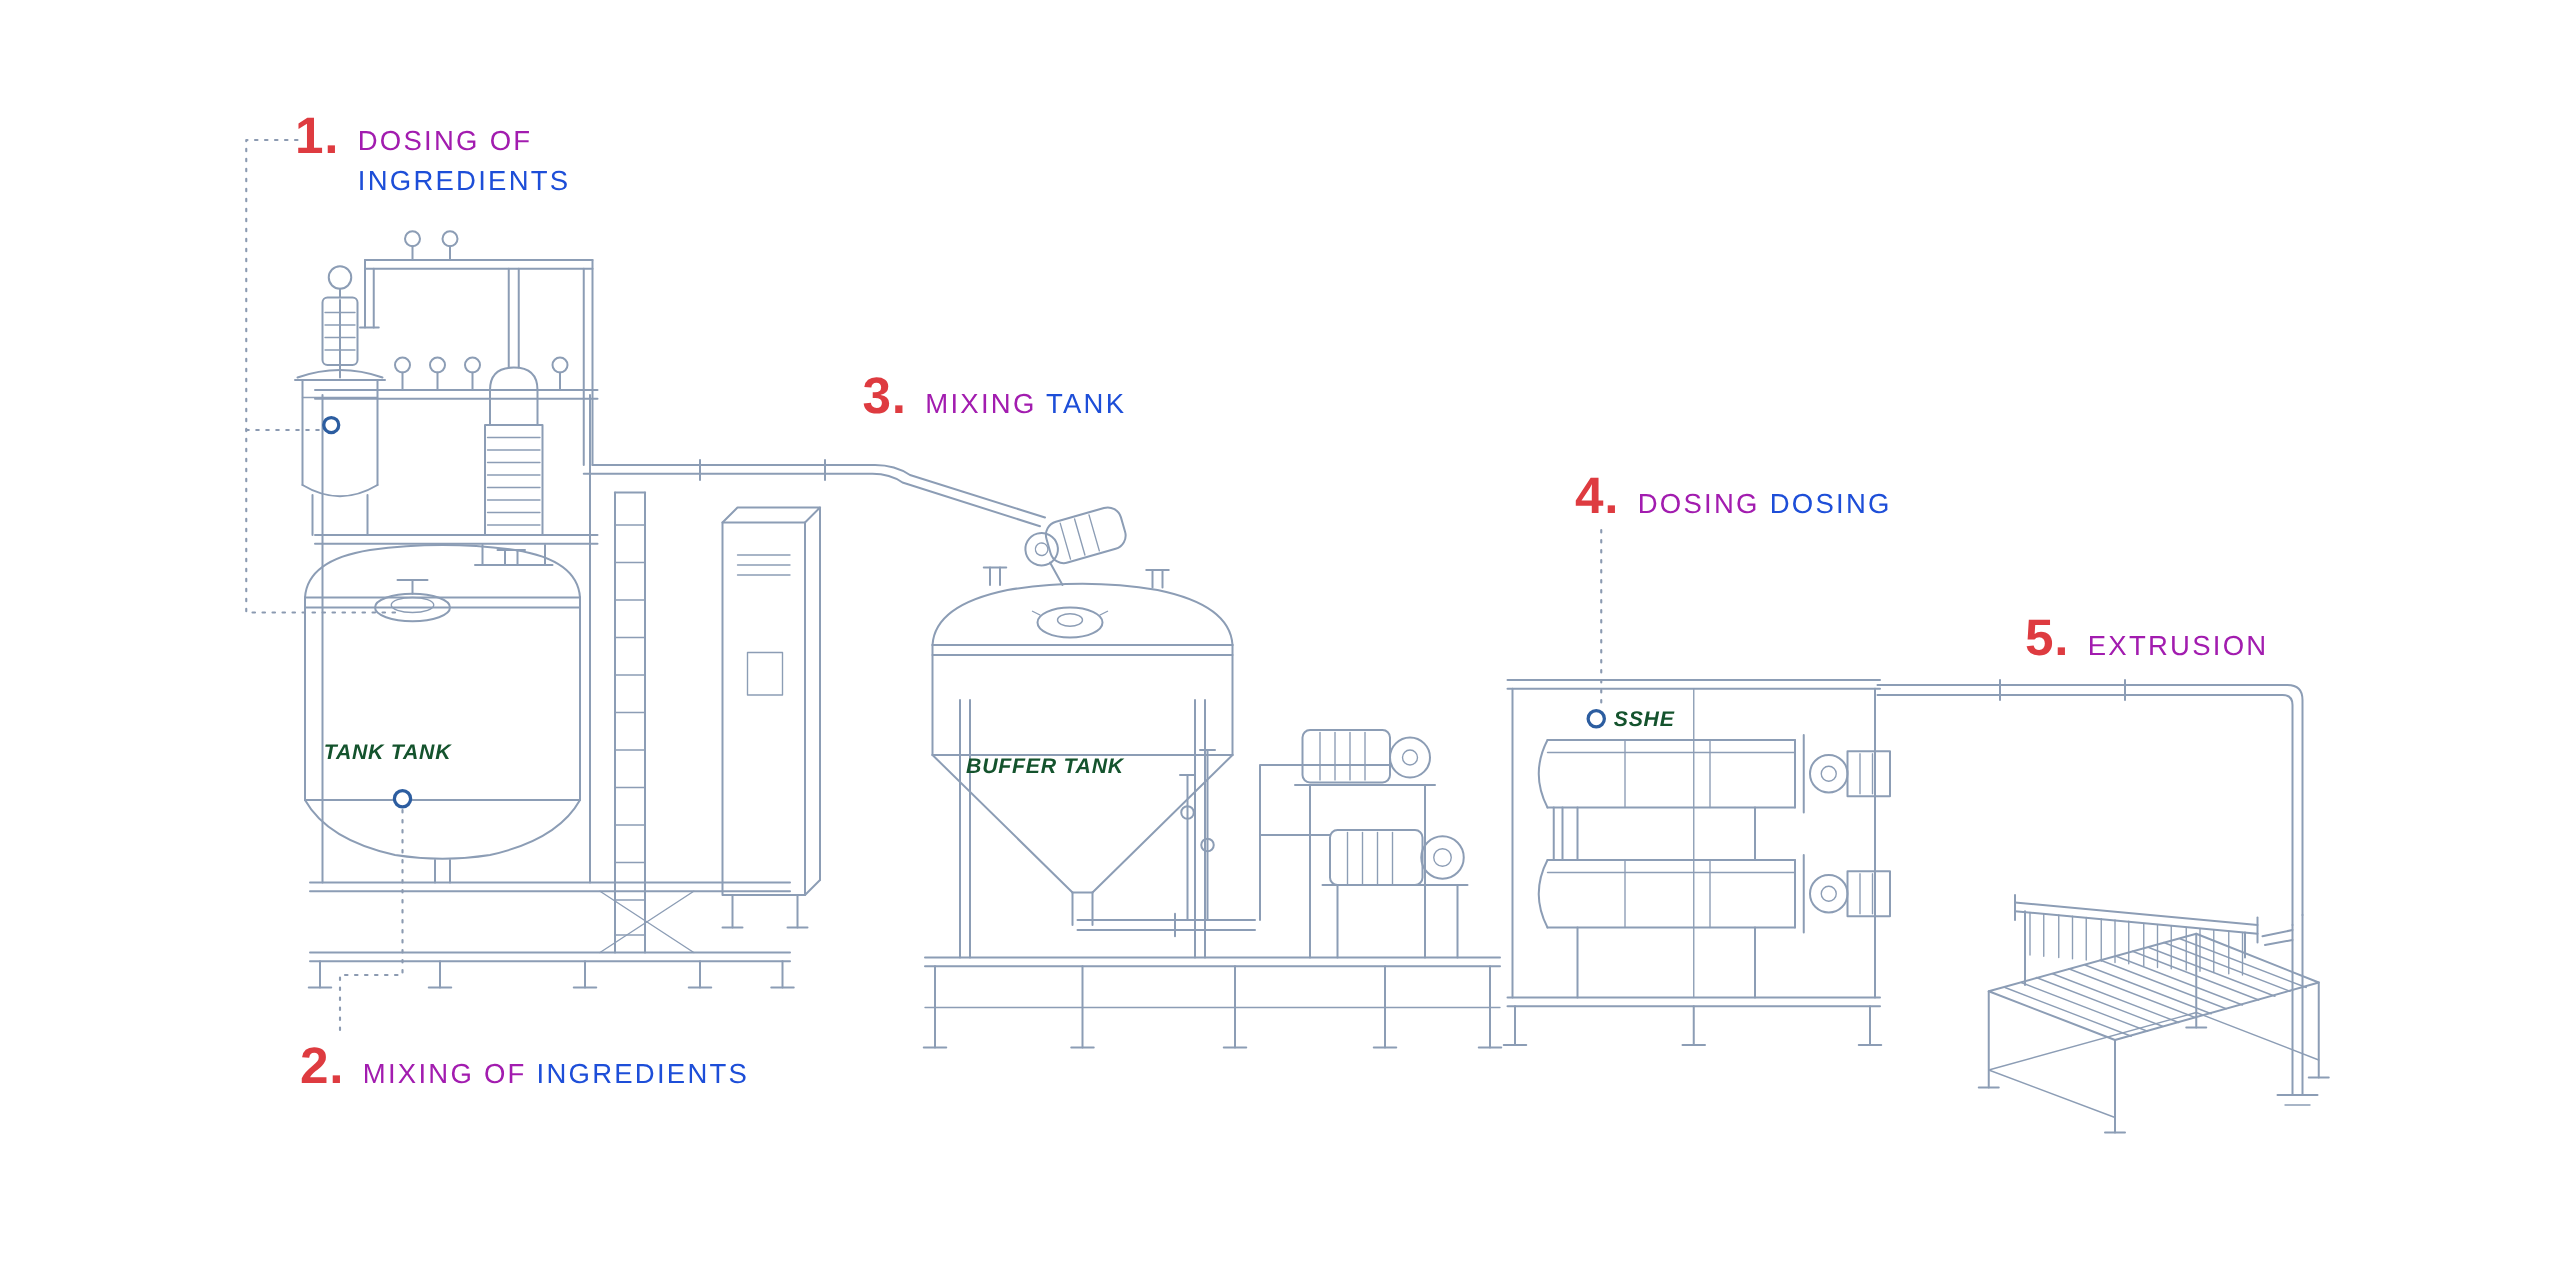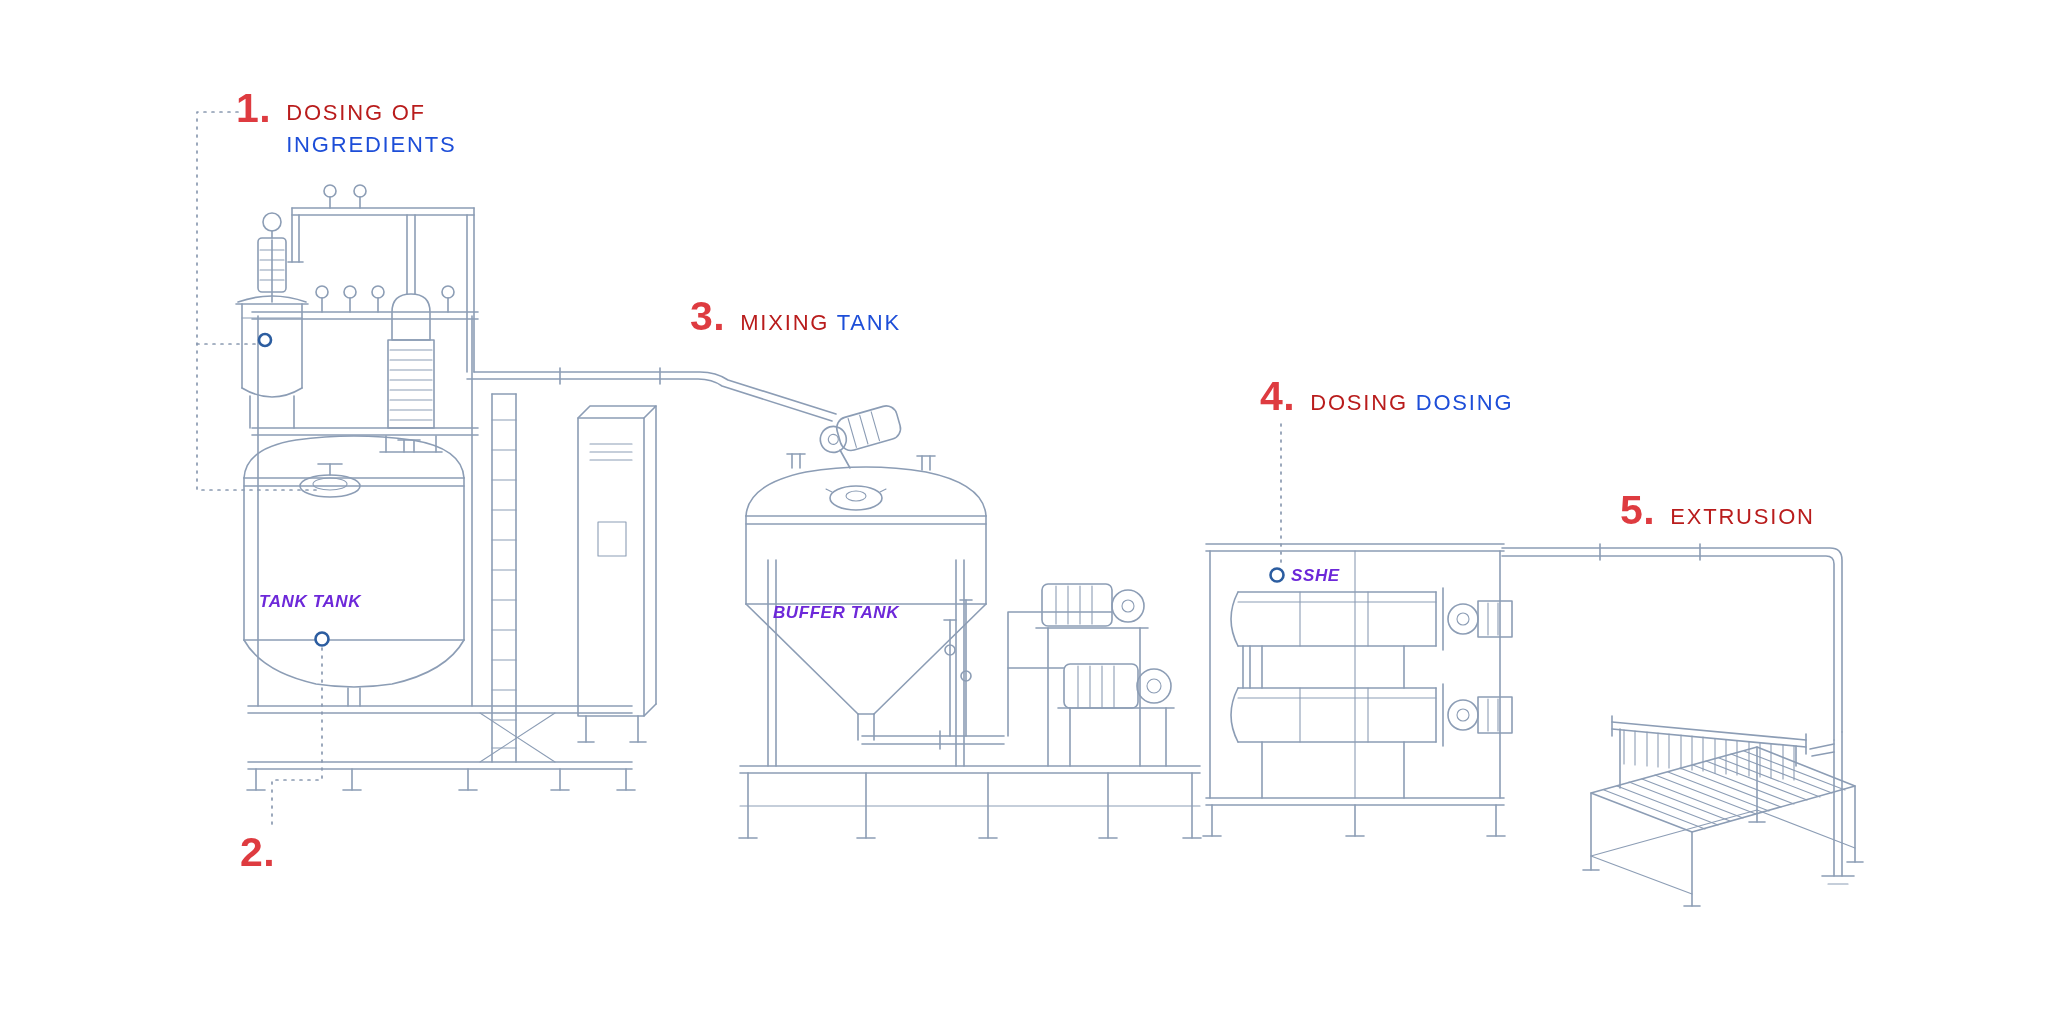--- a/index.html
+++ b/index.html
@@ -12,24 +12,24 @@
   #art *{stroke:#8c9db5;fill:none;stroke-width:1.6;stroke-linecap:round;stroke-linejoin:round;}
   #art .thin{stroke-width:1.1;}
   #art .dotted{stroke:#8b9ab1;stroke-width:1.7;stroke-dasharray:2 6;}
   #art .marker{fill:#ffffff;stroke:#2c5da0;stroke-width:2.6;}
   
   .step{position:absolute;display:flex;gap:15px;align-items:baseline;white-space:nowrap;}
   .step .num{font-weight:800;font-size:41px;line-height:1;color:#de3b40;letter-spacing:0.5px;}
   .step .txt{font-weight:500;font-size:22px;line-height:1.45;letter-spacing:1.8px;}
   .step.top-align{align-items:flex-start;}
   .step.top-align .txt{margin-top:9px;}
-  .t-blue{color:#b91c1c;}
+  .t-blue{color:#a21caf;}
   .t-red{color:#1d4ed8;}
   .equip{position:absolute;font-style:italic;font-weight:700;font-size:17px;line-height:1.2;
-         color:#6d28d9;letter-spacing:0.6px;text-align:center;white-space:nowrap;}
+         color:#14532d;letter-spacing:0.6px;text-align:center;white-space:nowrap;}
 </style>
 </head>
 <body>
 
 <div id="stage">
 
   <svg id="art" width="2048" height="1024" viewBox="0 0 2048 1024">
 
     <g>
 
@@ -381,20 +381,21 @@
     <circle class="marker" cx="1277" cy="575" r="6.5"></circle>
   </svg>
 
   <div class="step top-align" style="left:236px;top:88px;">
     <span class="num">1.</span>
     <span class="txt"><span class="t-blue">DOSING OF</span><br><span class="t-red">INGREDIENTS</span></span>
   </div>
 
   <div class="step" style="left:240px;top:832px;">
     <span class="num">2.</span>
+    <span class="txt"><span class="t-blue">MIXING OF</span> <span class="t-red">INGREDIENTS</span></span>
   </div>
 
   <div class="step" style="left:690px;top:296px;">
     <span class="num">3.</span>
     <span class="txt"><span class="t-blue">MIXING</span> <span class="t-red">TANK</span></span>
   </div>
 
   <div class="step" style="left:1260px;top:376px;">
     <span class="num">4.</span>
     <span class="txt"><span class="t-blue">DOSING</span> <span class="t-red">DOSING</span></span>

